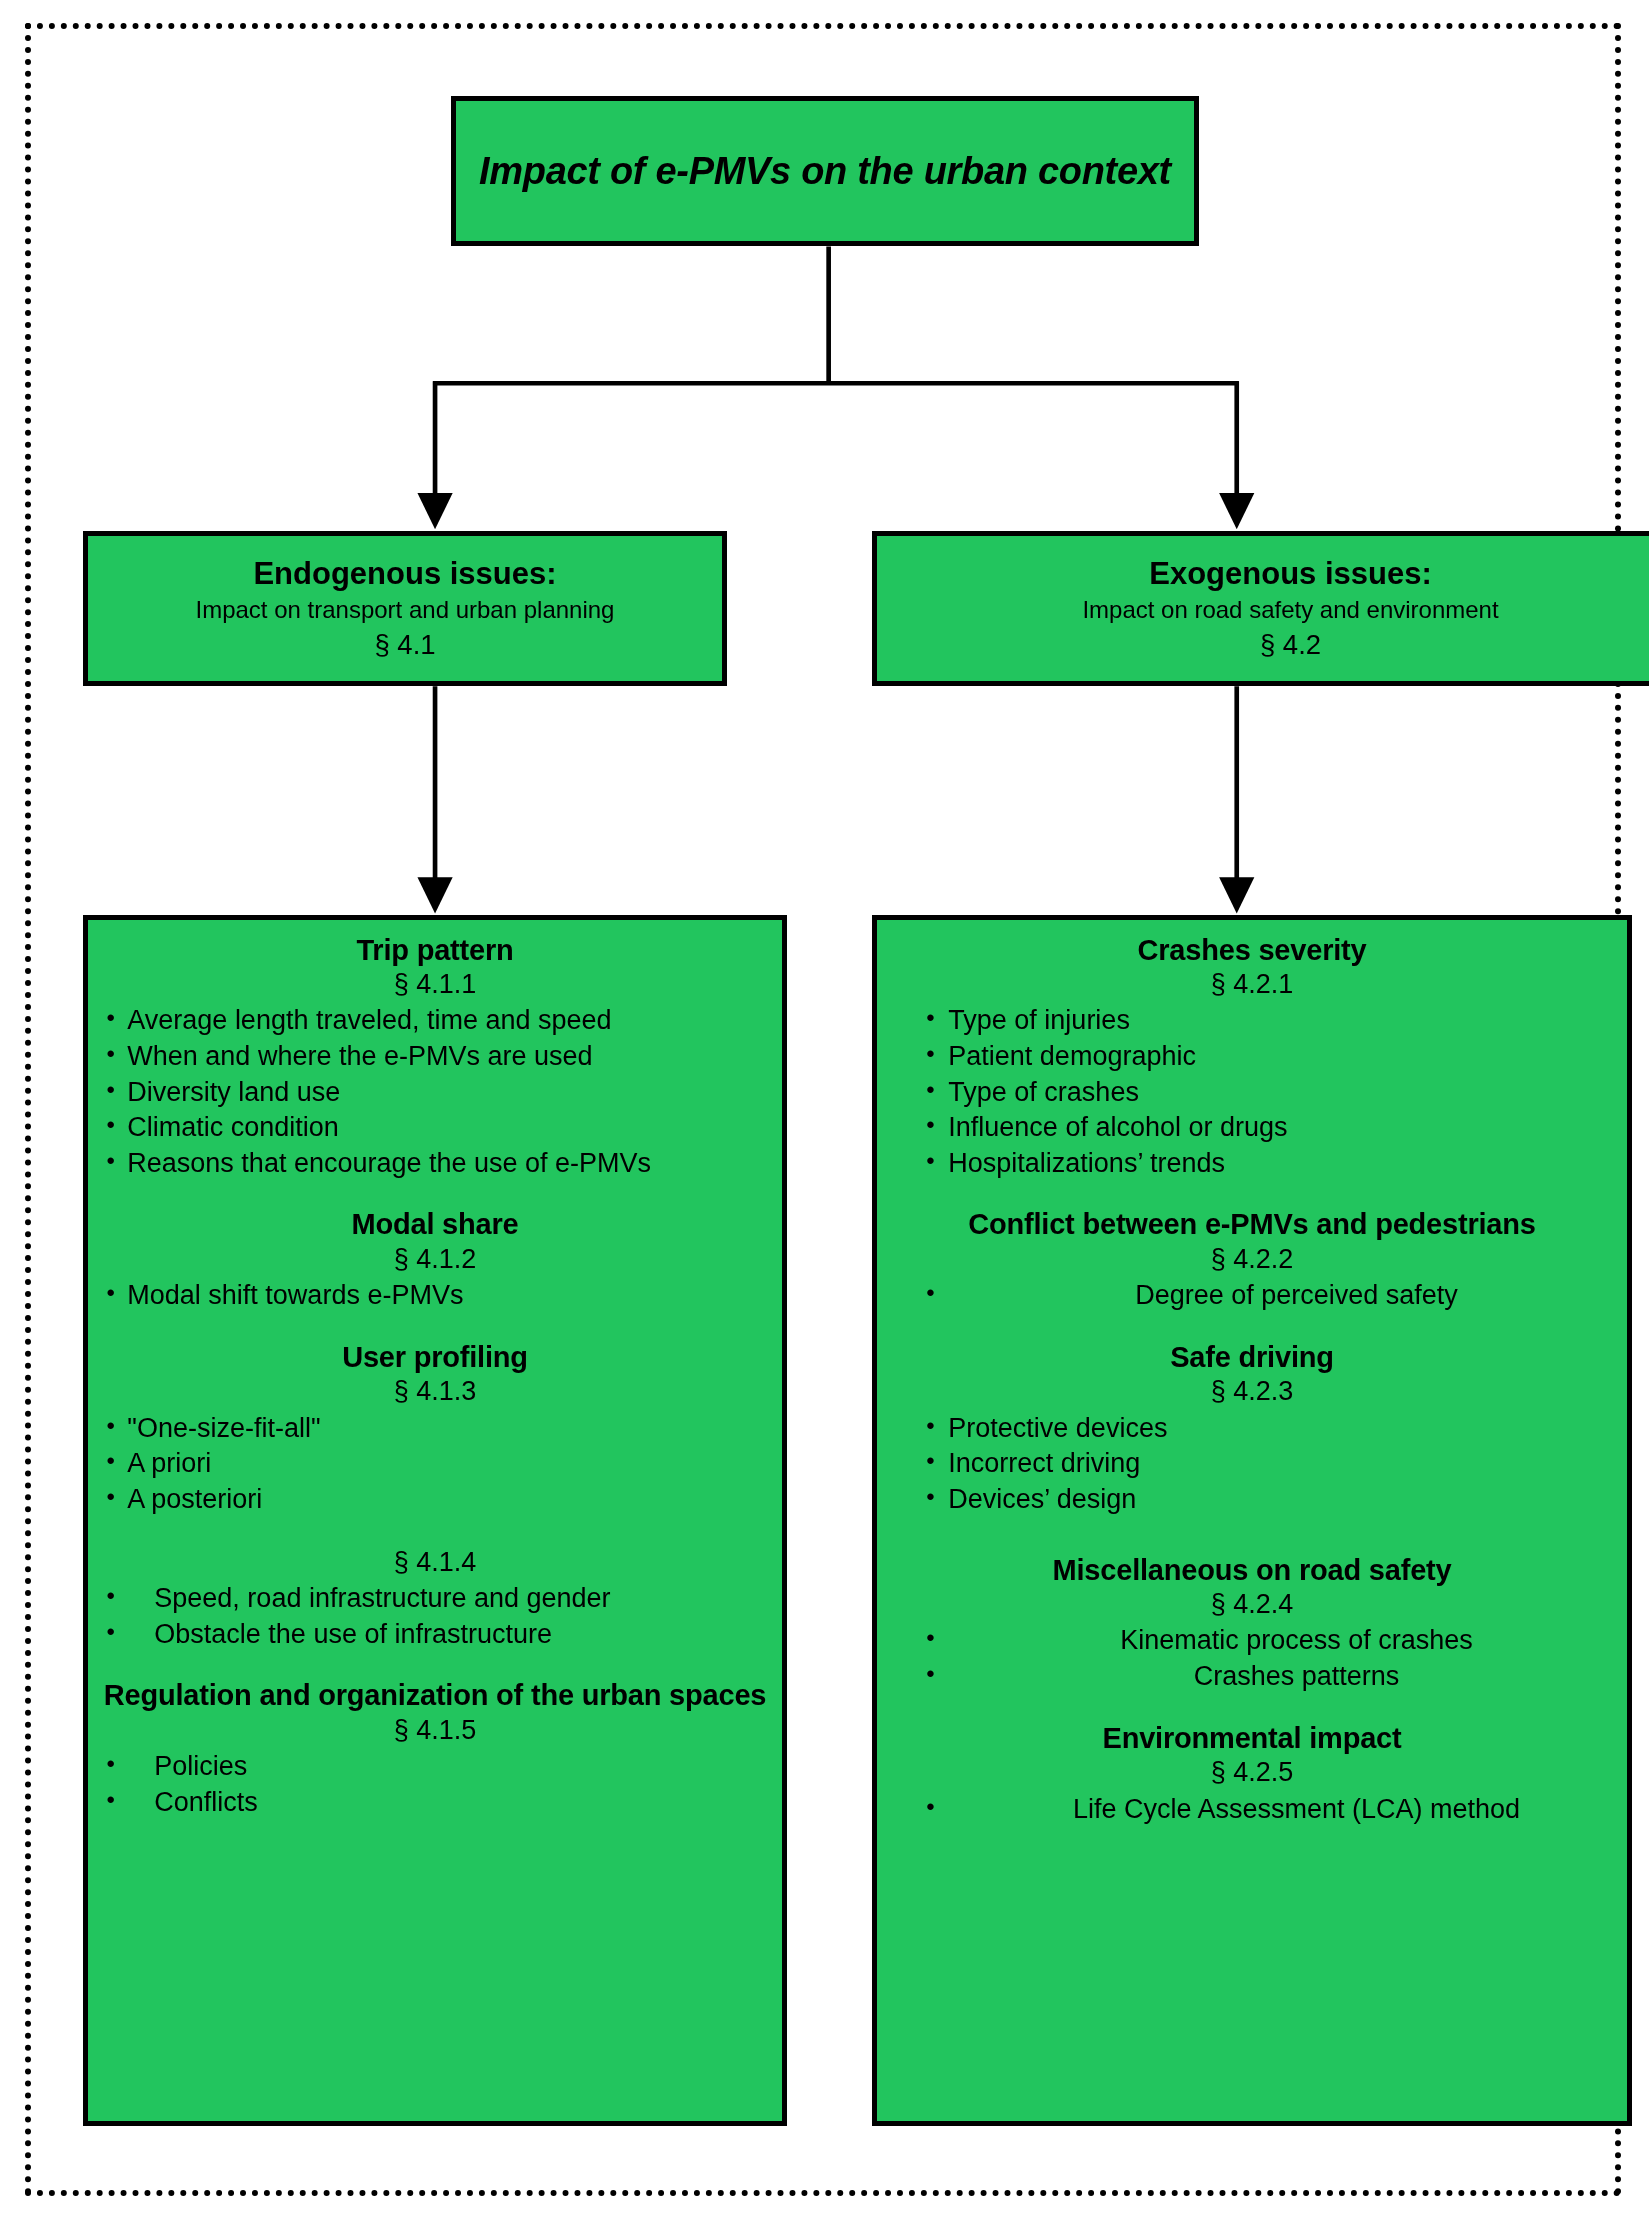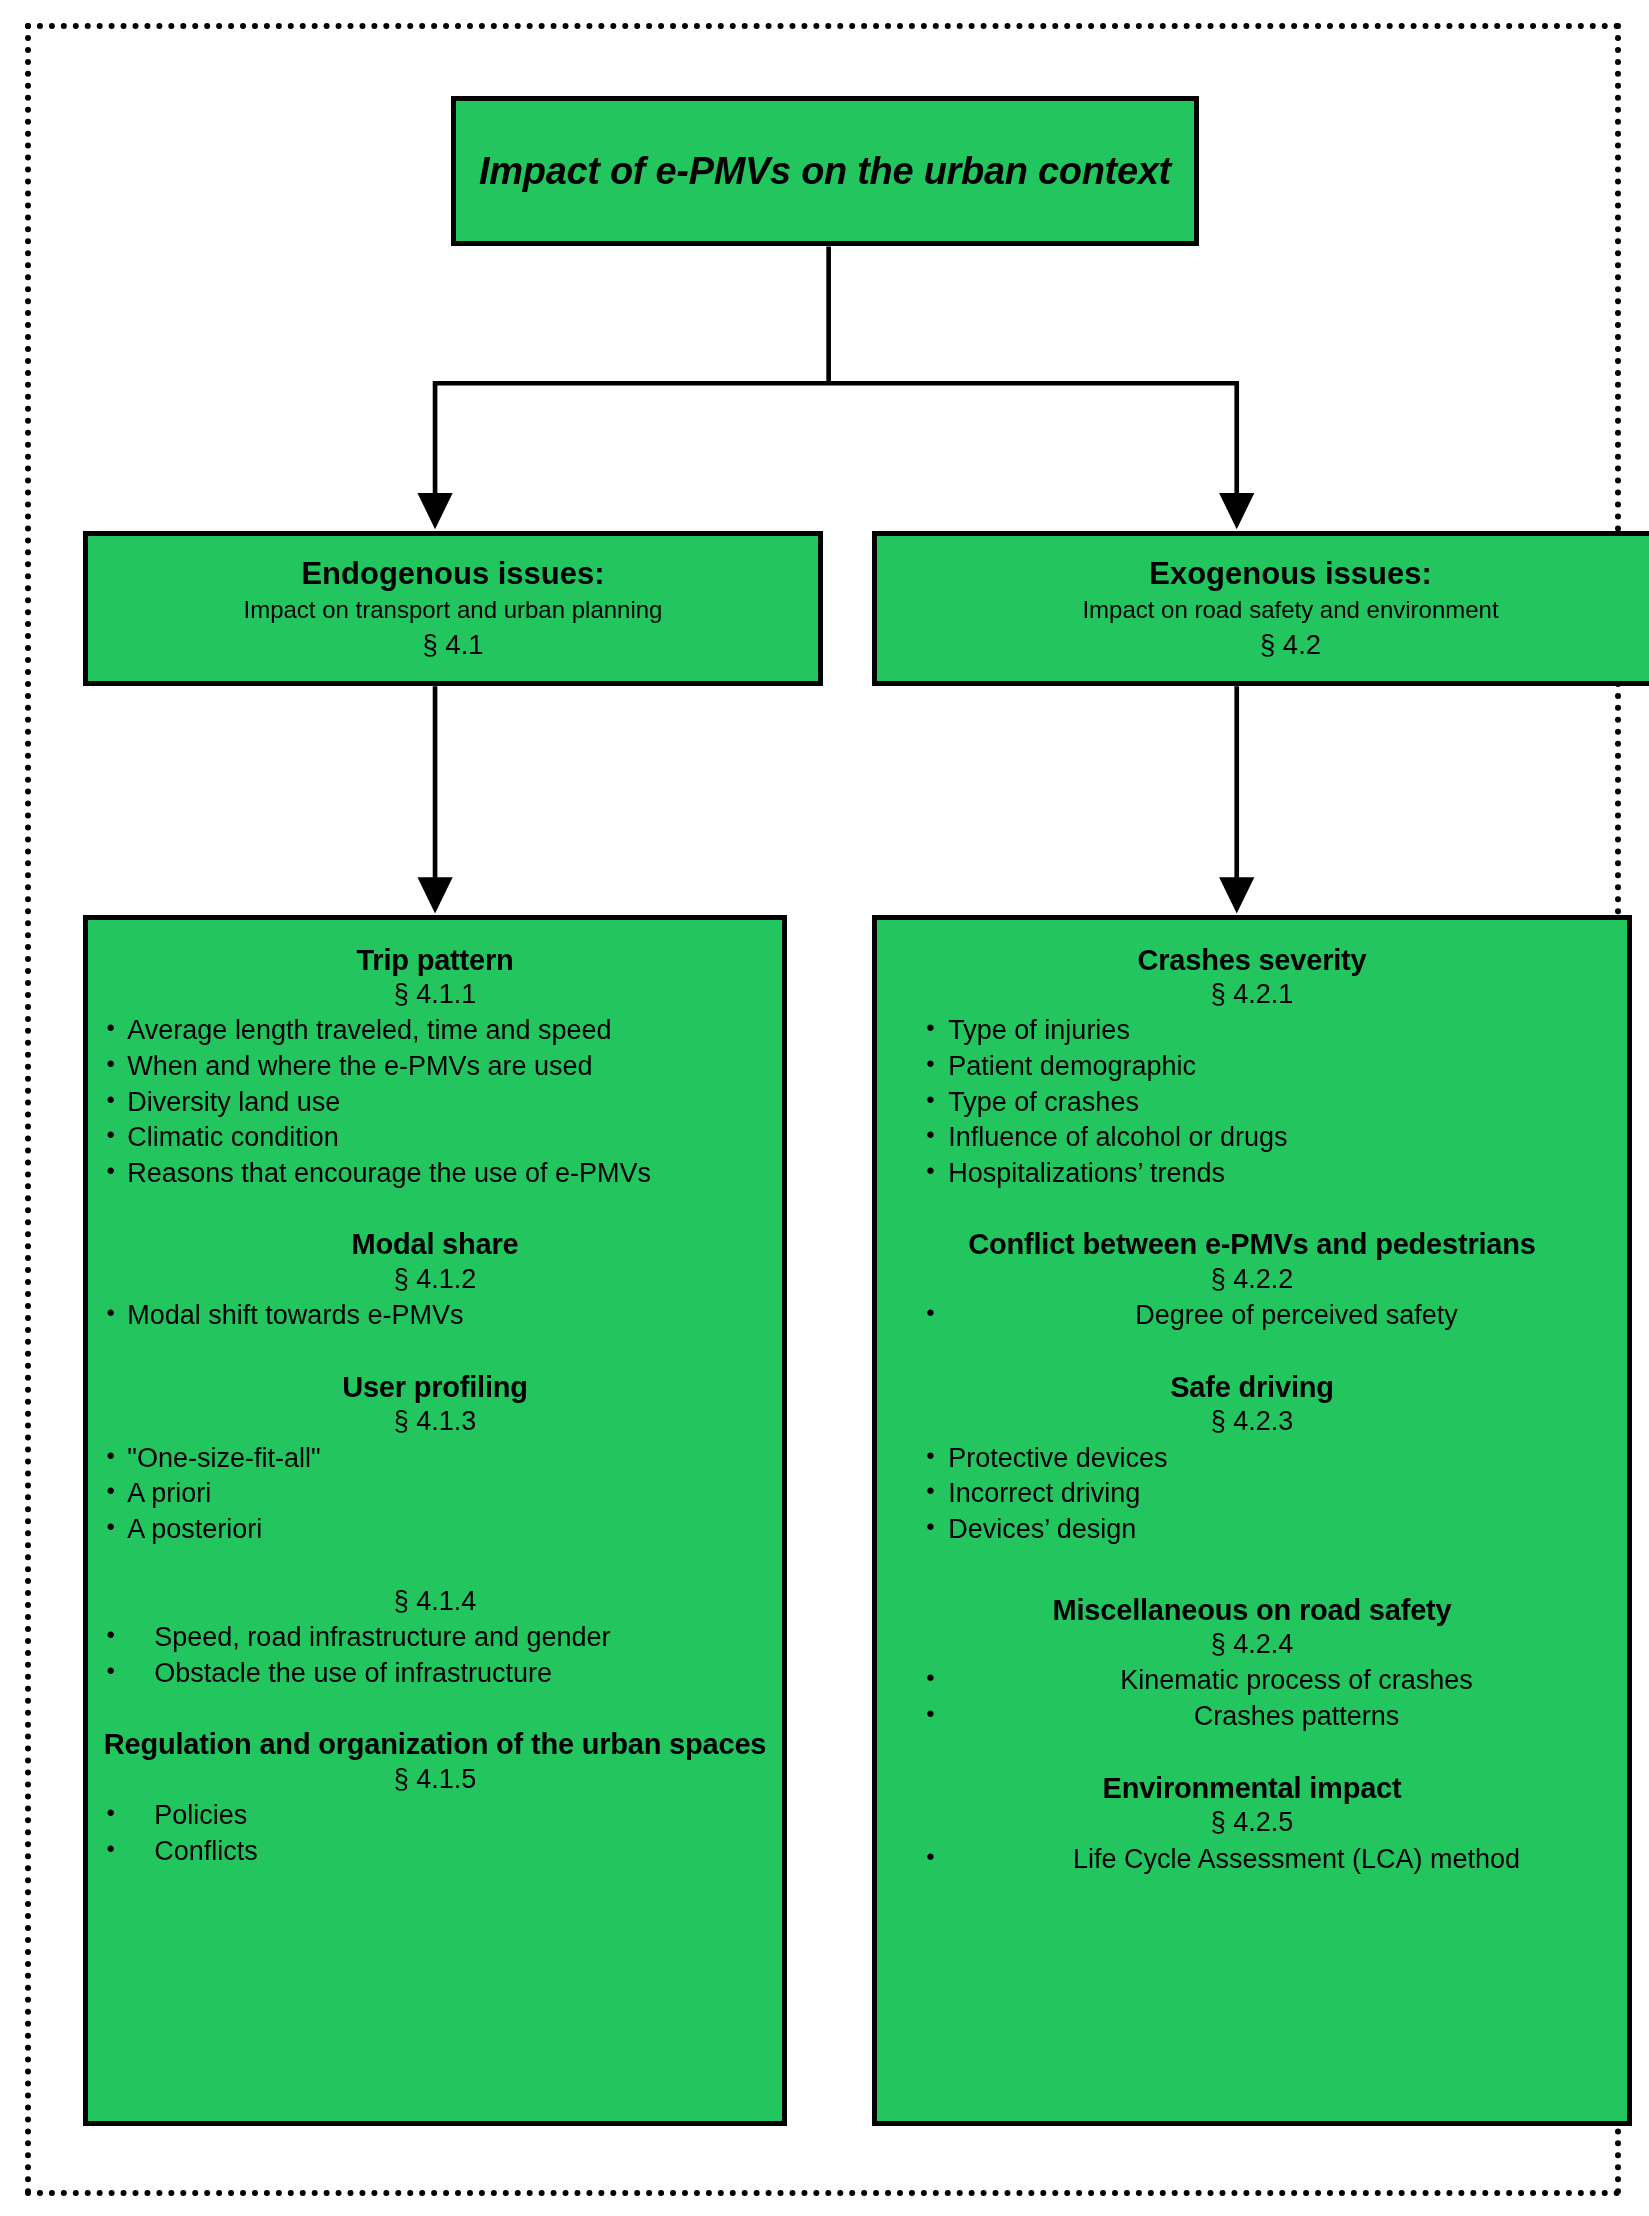--- a/index.html
+++ b/index.html
@@ -37,35 +37,35 @@
     letter-spacing:-0.3px;
     padding:0 15.5px;
   }
 
   
   .mid-box{
     top:531px;height:155px;
     display:flex;flex-direction:column;
     align-items:center;justify-content:center;
   }
-  #mid-box-endogenous{left:83px;width:740px;}
+  #mid-box-endogenous{left:83px;width:644px;}
   #mid-box-exogenous{left:872px;width:837px;}
   .mid-title{font-weight:bold;font-size:31px;line-height:1.12;}
   .mid-sub{font-weight:normal;font-size:24px;line-height:1.12;margin-top:5.2px;}
   .mid-sec{font-weight:normal;font-size:27.5px;line-height:1.12;margin-top:6.2px;}
 
   
   .bottom-box{
     top:915px;height:1211px;
     padding:13.5px 9.3px 0 9.3px;
   }
   #bottom-box-endogenous{left:83px;width:704px;}
   #bottom-box-exogenous{left:872px;width:760px;}
 
-  .sub-section{margin-bottom:0px;margin-top:10px;}
+  .sub-section{margin-bottom:0px;}
   .sub-title{
     font-weight:bold;font-size:29px;line-height:1.15;
     text-align:center;letter-spacing:-0.2px;
   }
   .sub-ref{
     font-weight:normal;font-size:27px;line-height:1.2;
     text-align:center;margin-top:1px;
   }
   ul.bullets{
     list-style:none;margin:3.1px 0 0 0;padding:0;text-align:left;

